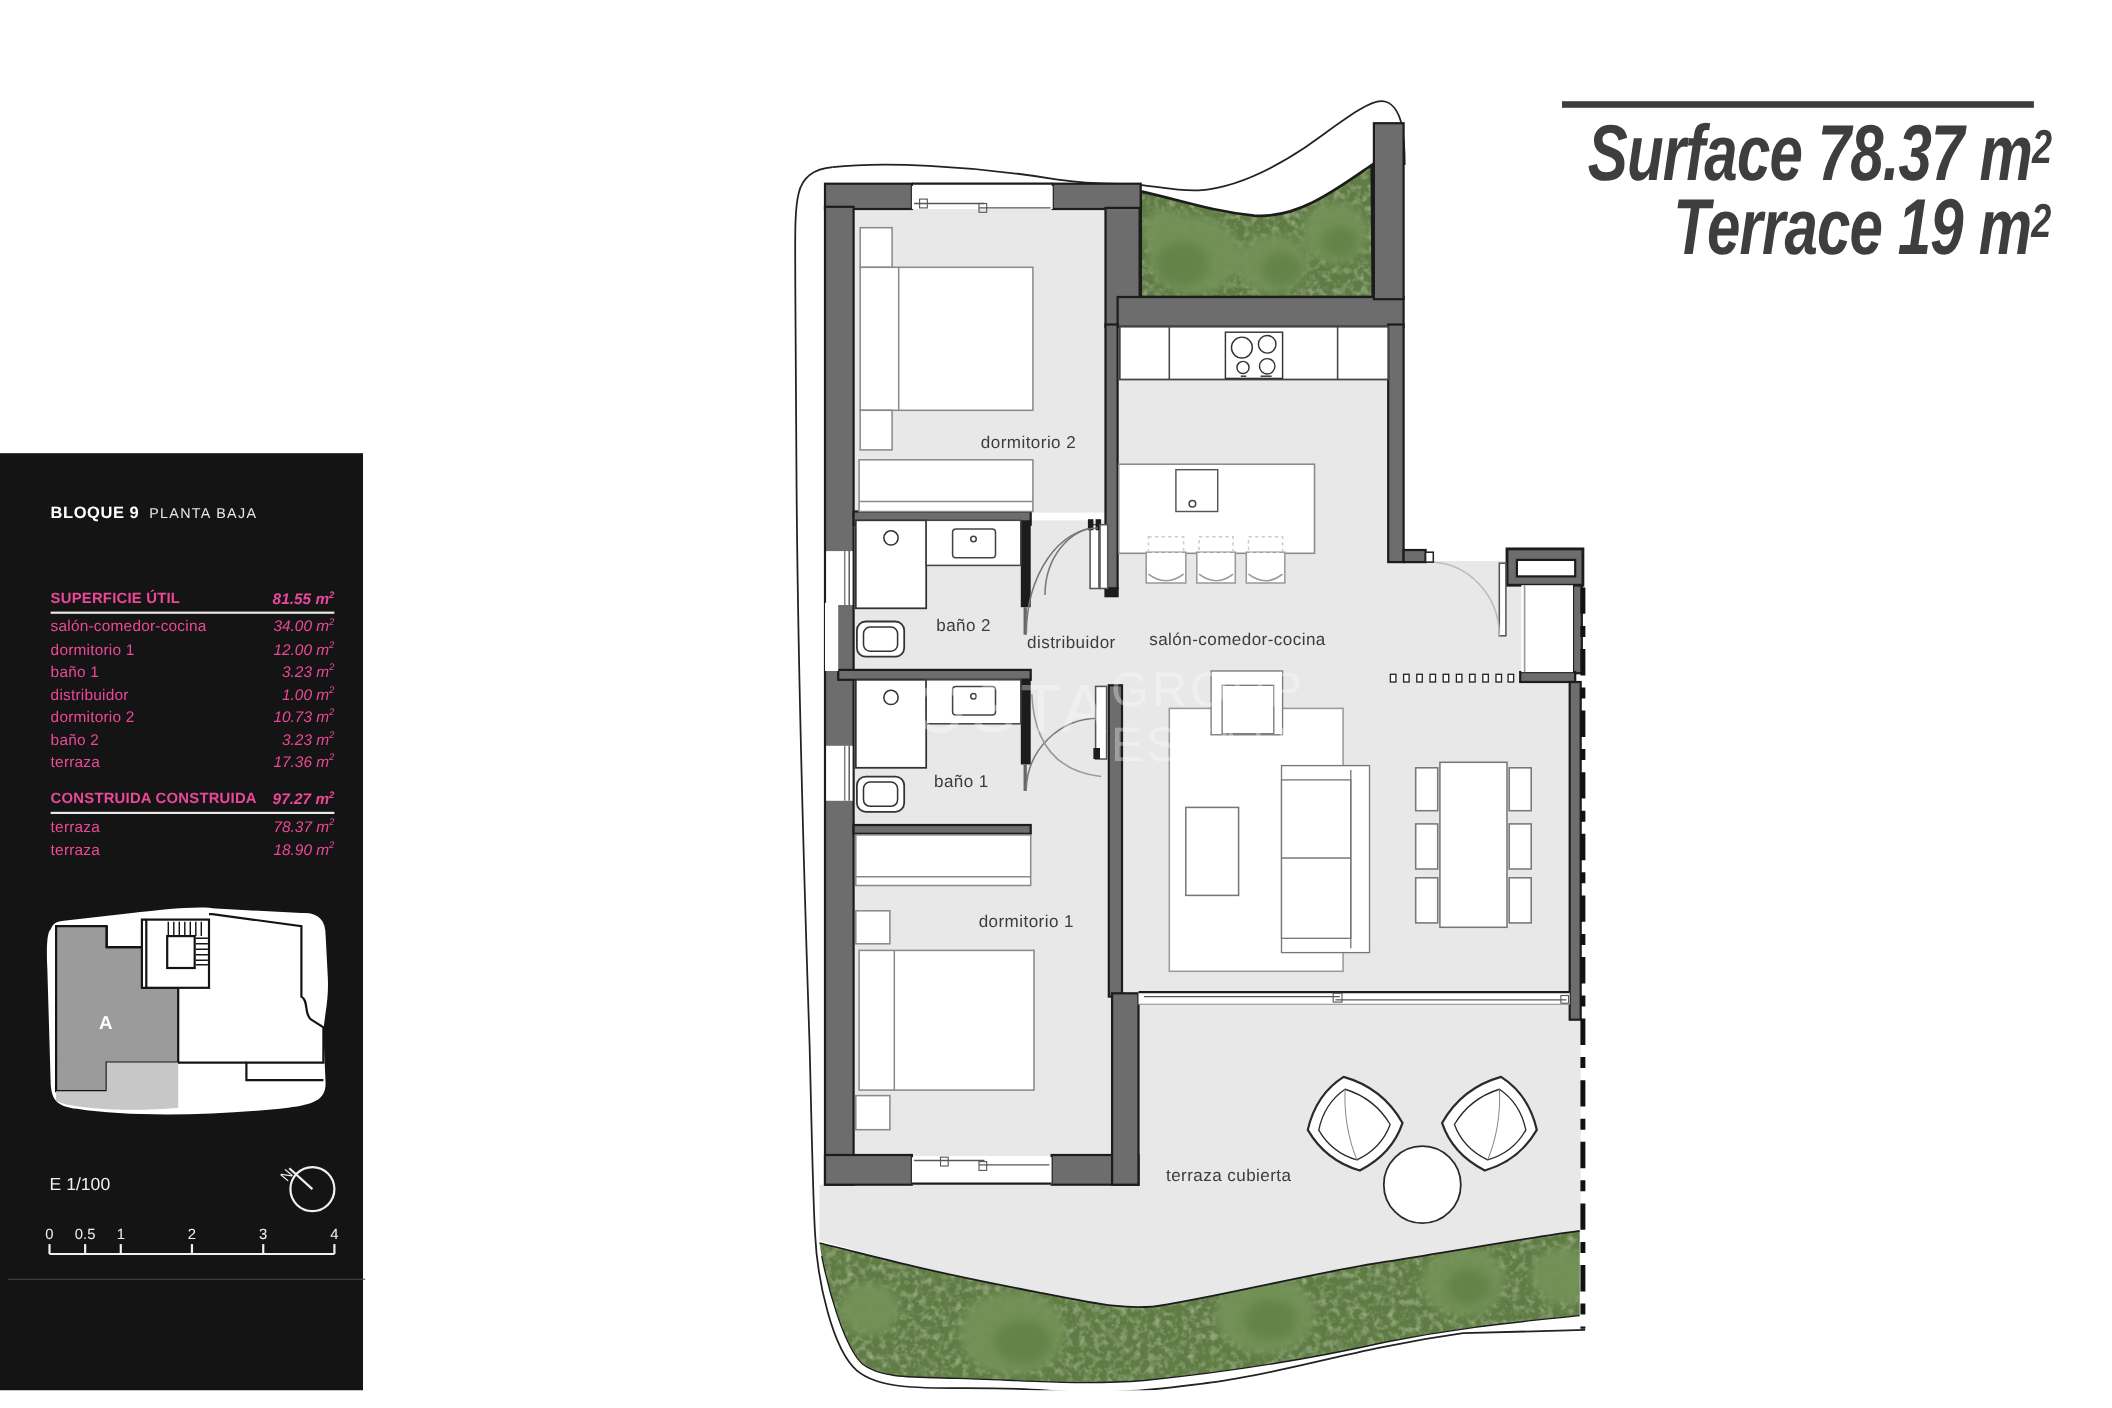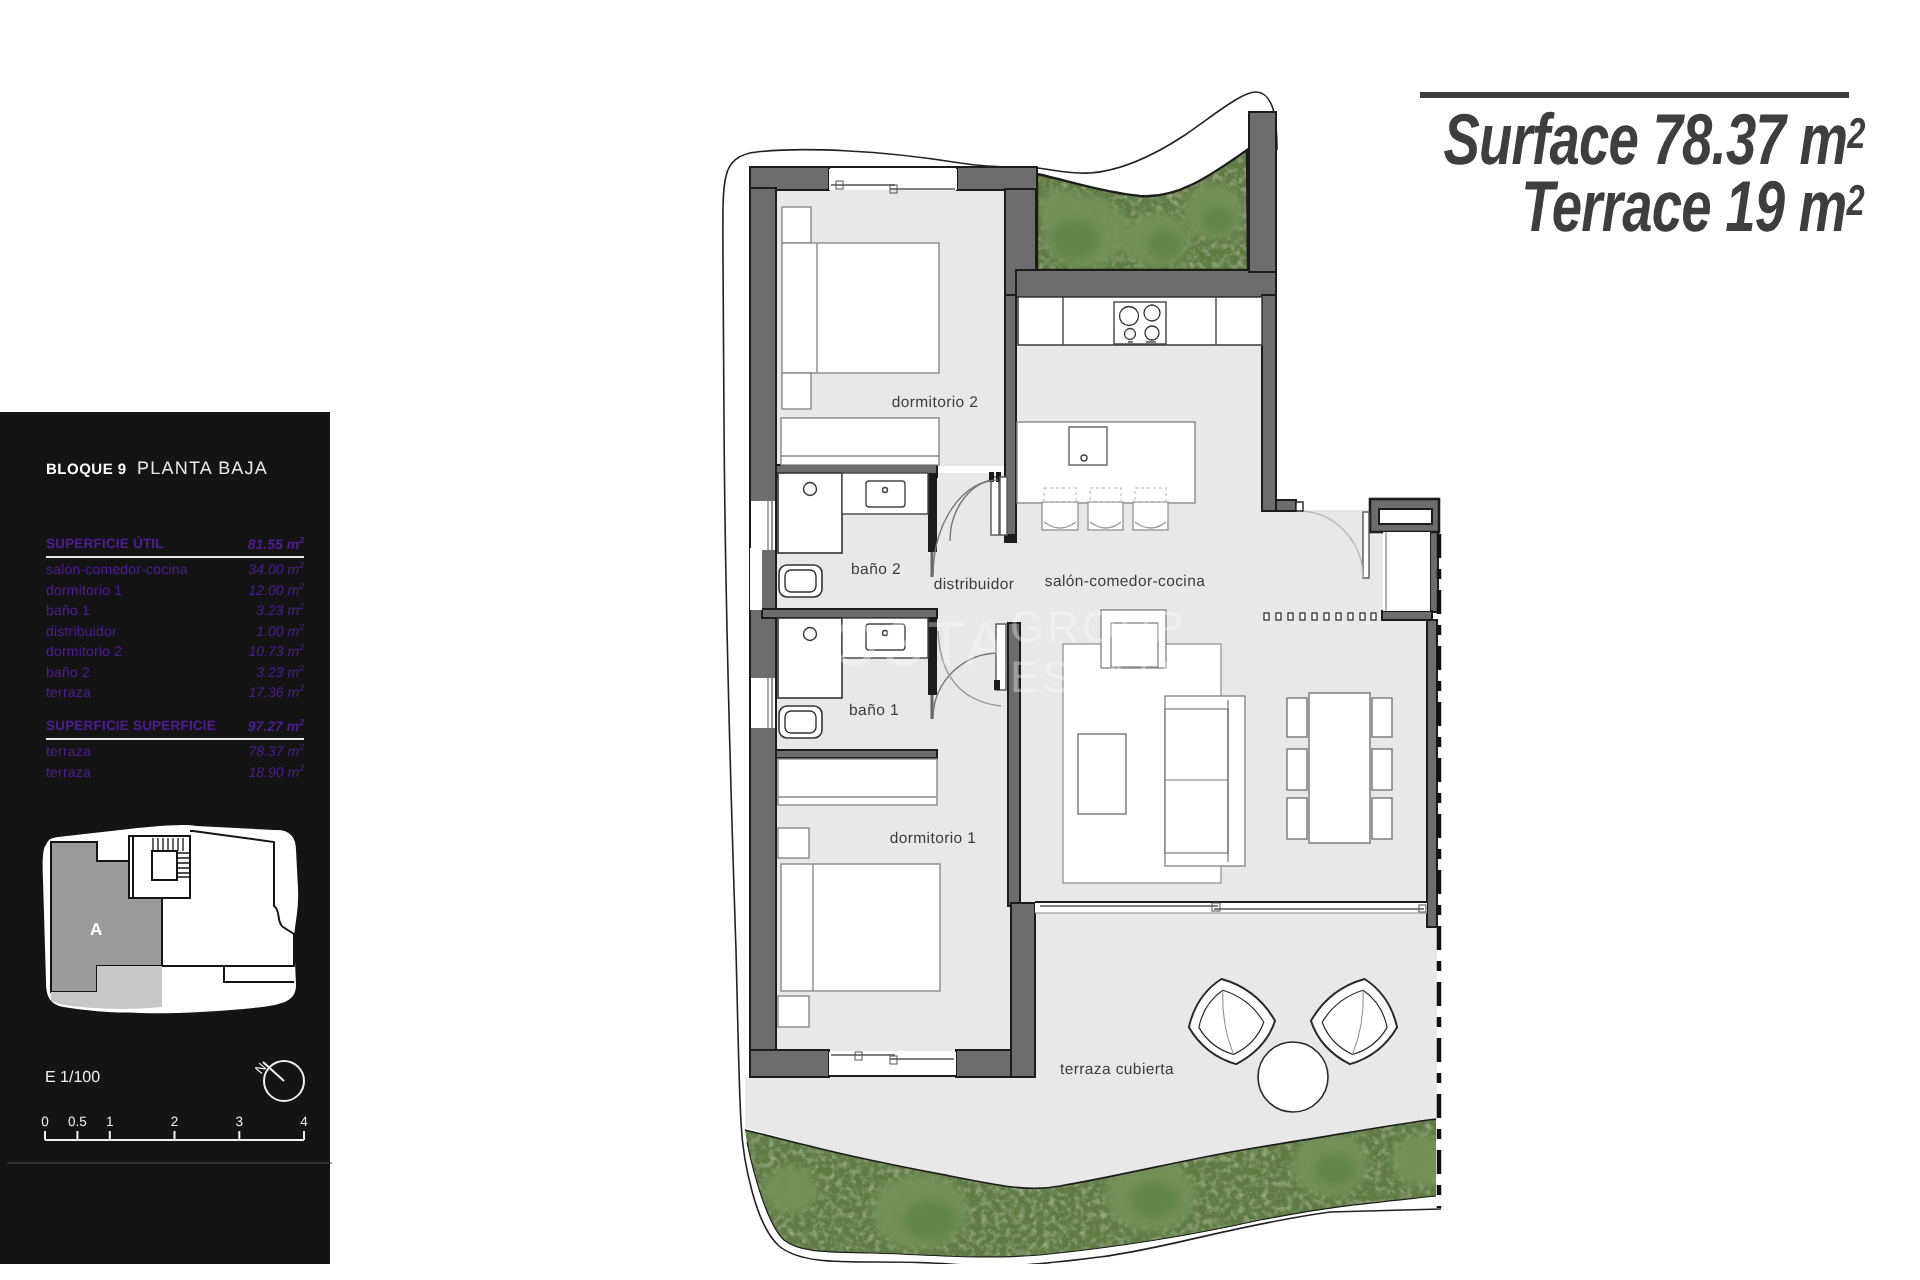--- a/index.html
+++ b/index.html
@@ -1,20 +1,20 @@
 <!DOCTYPE html>
 <html><head>
 <meta charset="utf-8">
 <style>
   html,body{margin:0;padding:0;background:#ffffff;-webkit-font-smoothing:antialiased;}
   #page{position:relative;width:1920px;height:1264px;overflow:hidden;background:#ffffff;
         font-family:"Liberation Sans", sans-serif;}
   
   #panel{position:absolute;left:0;top:412px;width:330px;height:868px;background:#141414;color:#f5f5f5;}
-  .rowline{position:absolute;left:46px;width:258px;height:20px;font-size:14px;color:#4c1d95;}
+  .rowline{position:absolute;left:46px;width:258px;height:20px;font-size:14px;color:#ec4899;}
   .rowline .lab{position:absolute;left:0;top:0;letter-spacing:.2px;}
   .rowline .val{position:absolute;right:0;top:0;font-style:italic;}
   .bold{font-weight:bold;letter-spacing:.6px;font-size:13.5px;}
   sup.sq{font-size:62%;vertical-align:super;line-height:0;}
   
   #titlebar{position:absolute;left:1420px;top:92px;width:429px;height:6px;background:#3d3d3d;}
   .title{position:absolute;right:55px;text-align:right;color:#3e3e3e;font-weight:bold;font-style:italic;
          font-size:72px;line-height:1;white-space:nowrap;letter-spacing:-1px;
          transform:scaleX(0.757);transform-origin:100% 50%;}
   .title .sup2{font-size:60%;vertical-align:16px;line-height:0;letter-spacing:0;}
@@ -25,21 +25,21 @@
 <body>
 <div id="page">
 
   <div id="titlebar"></div>
   <div class="title" style="top:104px;">Surface 78.37 m<span class="sup2">2</span></div>
   <div class="title" style="top:171px;">Terrace 19 m<span class="sup2">2</span></div>
 
   <div id="panel"></div>
   <div style="position:absolute;left:46px;top:458px;color:#fff;font-size:15px;">
     <span style="font-weight:bold;letter-spacing:.5px;">BLOQUE 9</span>
-    <span style="font-size:18px;color:#e8e8e8;letter-spacing:1.2px;">&nbsp;PLANTA BAJA</span>
+    <span style="font-size:13px;color:#e8e8e8;letter-spacing:1.2px;">&nbsp;PLANTA BAJA</span>
   </div>
 
   <div class="rowline" style="top:536px;">
       <span class="lab bold">SUPERFICIE ÚTIL</span>
       <span class="val" style="font-weight:bold;">81.55 m<sup class="sq">2</sup></span>
     </div>
   <div style="position:absolute;left:46px;top:556px;width:258px;height:1.5px;background:#e8e8e8;"></div>
   <div class="rowline" style="top:561px;">
       <span class="lab">salón-comedor-cocina</span>
       <span class="val">34.00 m<sup class="sq">2</sup></span>
@@ -63,21 +63,21 @@
   <div class="rowline" style="top:664px;">
       <span class="lab">baño 2</span>
       <span class="val">3.23 m<sup class="sq">2</sup></span>
     </div>
   <div class="rowline" style="top:684px;">
       <span class="lab">terraza</span>
       <span class="val">17.36 m<sup class="sq">2</sup></span>
     </div>
 
   <div class="rowline" style="top:718px;">
-      <span class="lab bold">SUPERFICIE SUPERFICIE</span>
+      <span class="lab bold">CONSTRUIDA CONSTRUIDA</span>
       <span class="val" style="font-weight:bold;">97.27 m<sup class="sq">2</sup></span>
     </div>
   <div style="position:absolute;left:46px;top:738px;width:258px;height:1.5px;background:#e8e8e8;"></div>
   <div class="rowline" style="top:743px;">
       <span class="lab">terraza</span>
       <span class="val">78.37 m<sup class="sq">2</sup></span>
     </div>
   <div class="rowline" style="top:764px;">
       <span class="lab">terraza</span>
       <span class="val">18.90 m<sup class="sq">2</sup></span>

